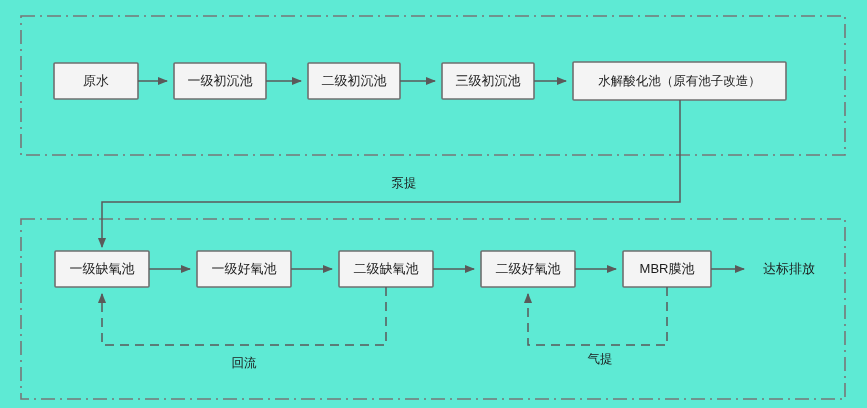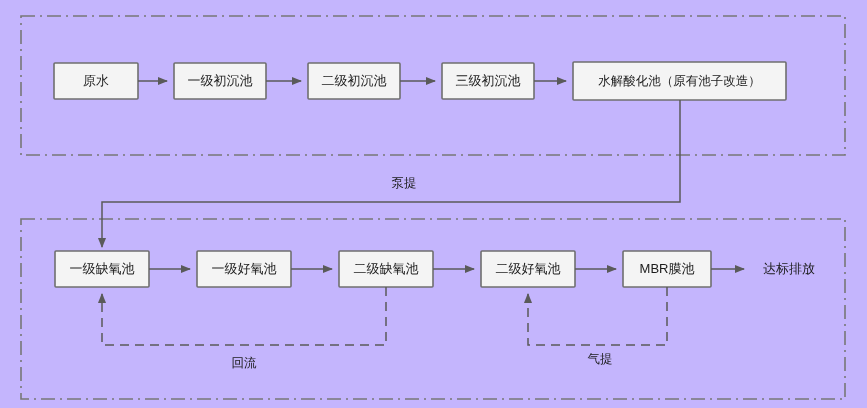--- a/index.html
+++ b/index.html
@@ -4,21 +4,21 @@
 <style>
   html, body {
     margin: 0;
     padding: 0;
     background: #ffffff;
   }
   #canvas {
     position: relative;
     width: 867px;
     height: 408px;
-    background: #c4b5fd;
+    background: #5eead4;
     font-family: "Liberation Sans", "DejaVu Sans", sans-serif;
     overflow: hidden;
   }
   svg.layer {
     position: absolute;
     top: 0;
     left: 0;
     width: 867px;
     height: 408px;
   }

